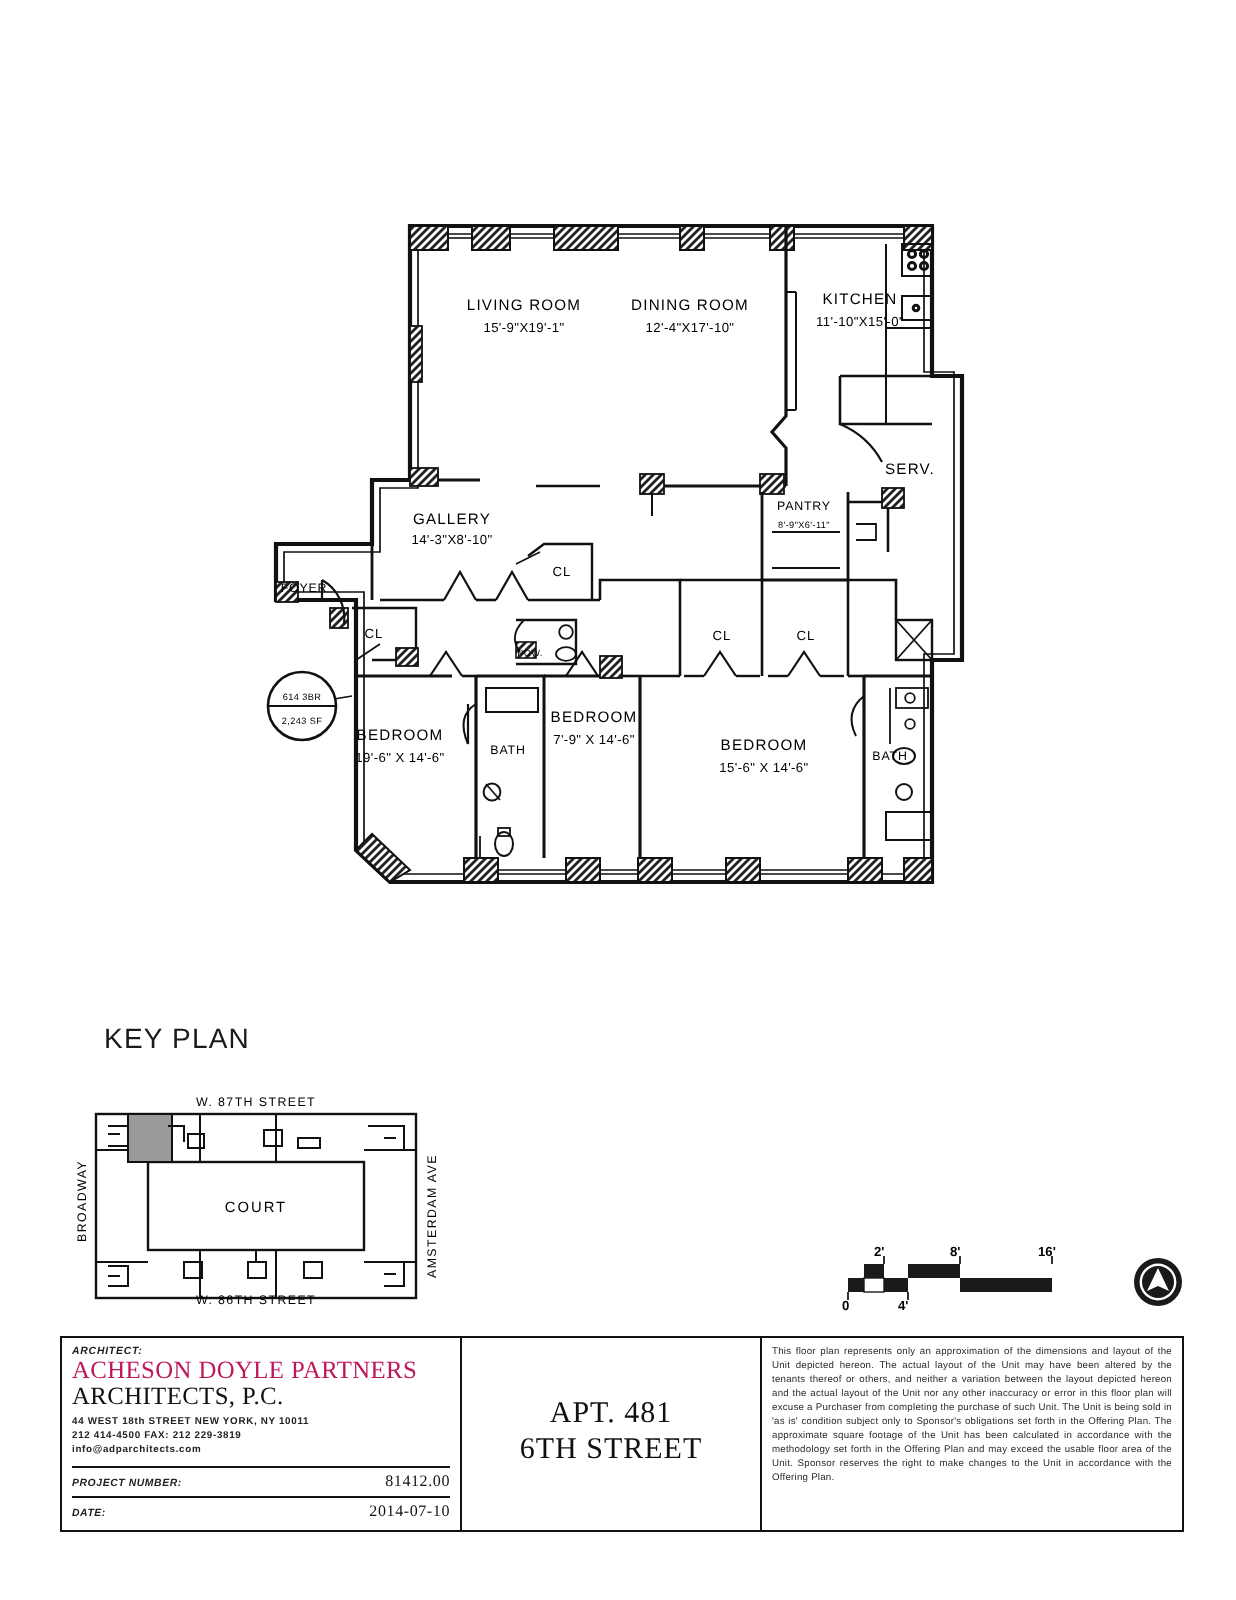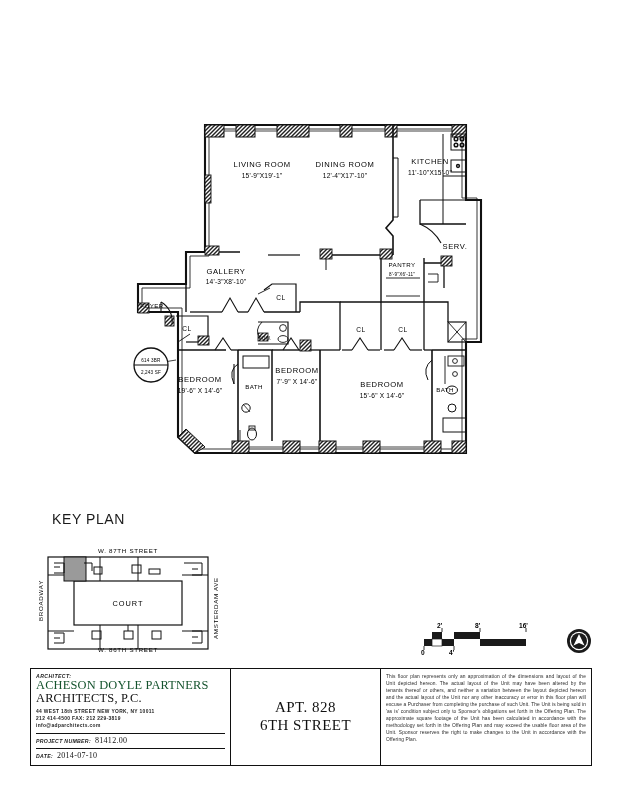--- a/index.html
+++ b/index.html
@@ -7,21 +7,21 @@
     width:618px;height:800px;
     background:#ffffff;
     font-family:"Liberation Sans", sans-serif;
     color:#111;
     position:relative;
     overflow:hidden;
   }
   .page{position:absolute;inset:0;}
 
   
-  #floorplan{position:absolute;left:0;top:12px;width:618px;height:470px;}
+  #floorplan{position:absolute;left:0;top:0;width:618px;height:470px;}
   #floorplan svg{display:block;}
 
   .rlabel{font-family:"Liberation Sans", sans-serif;text-anchor:middle;fill:#000;}
   .rname{font-size:7.6px;letter-spacing:.6px;}
   .rdim{font-size:6.6px;letter-spacing:.2px;}
   .rsmall{font-size:6.2px;letter-spacing:.4px;}
   .rtiny{font-size:4.6px;letter-spacing:.2px;}
   .rcl{font-size:6.6px;letter-spacing:.5px;}
 
   
@@ -48,25 +48,25 @@
     border:1.4px solid #111;
     display:flex;
   }
   .tb-col{position:relative;}
   .tb-left{width:200px;border-right:1.4px solid #111;padding:4px 5px 0 5px;box-sizing:border-box;}
   .tb-mid{width:150px;border-right:1.4px solid #111;box-sizing:border-box;
           display:flex;flex-direction:column;align-items:center;justify-content:center;padding:2px;}
   .tb-right{flex:1;box-sizing:border-box;padding:4px 5px;}
 
   .tb-caption{font-size:5.2px;font-style:italic;font-weight:bold;letter-spacing:.4px;color:#222;}
-  .firm{font-family:"Liberation Serif", serif;font-size:12.4px;letter-spacing:.2px;line-height:1.08;color:#14532d;}
+  .firm{font-family:"Liberation Serif", serif;font-size:12.4px;letter-spacing:.2px;line-height:1.08;color:#be185d;}
   .firm2{font-family:Liberation Serif, serif;font-size:12.4px;letter-spacing:.2px;line-height:1.08;color:#111;}
   .addr{font-size:4.9px;font-weight:bold;letter-spacing:.35px;line-height:1.42;color:#222;margin-top:3px;}
   .tb-rule{border-top:1.1px solid #111;margin:3px 0 2px 0;}
-  .tb-field{display:flex;align-items:baseline;gap:4px;}
+  .tb-field{display:flex;align-items:baseline;gap:4px;justify-content:space-between;}
   .tb-field .lab{font-size:5.2px;font-style:italic;font-weight:bold;letter-spacing:.3px;color:#222;}
   .tb-field .val{font-family:"Liberation Serif", serif;font-size:8px;letter-spacing:.3px;color:#111;}
 
   .apt{font-family:"Liberation Serif", serif;font-size:15px;letter-spacing:.5px;line-height:1.18;color:#111;}
   .bldg{font-family:"Liberation Serif", serif;font-size:8.4px;font-weight:bold;letter-spacing:.5px;line-height:1.3;color:#111;text-align:center;margin-top:3px;}
 
   .disc{font-size:4.85px;line-height:1.45;letter-spacing:.12px;color:#2a2a2a;text-align:justify;}
 </style>
 </head>
 <body>
@@ -391,21 +391,21 @@
         <span class="val">81412.00</span>
       </div>
       <div class="tb-rule"></div>
       <div class="tb-field">
         <span class="lab">DATE:</span>
         <span class="val">2014-07-10</span>
       </div>
     </div>
 
     <div class="tb-col tb-mid">
-      <div class="apt">APT. 828</div>
+      <div class="apt">APT. 481</div>
       <div class="apt">6TH STREET</div>
     </div>
 
     <div class="tb-col tb-right">
       <div class="disc">This floor plan represents only an approximation of the dimensions and layout of the Unit depicted hereon. The actual layout of the Unit may have been altered by the tenants thereof or others, and neither a variation between the layout depicted hereon and the actual layout of the Unit nor any other inaccuracy or error in this floor plan will excuse a Purchaser from completing the purchase of such Unit. The Unit is being sold in 'as is' condition subject only to Sponsor's obligations set forth in the Offering Plan. The approximate square footage of the Unit has been calculated in accordance with the methodology set forth in the Offering Plan and may exceed the usable floor area of the Unit. Sponsor reserves the right to make changes to the Unit in accordance with the Offering Plan.</div>
     </div>
   </div>
 
 </div>
 

